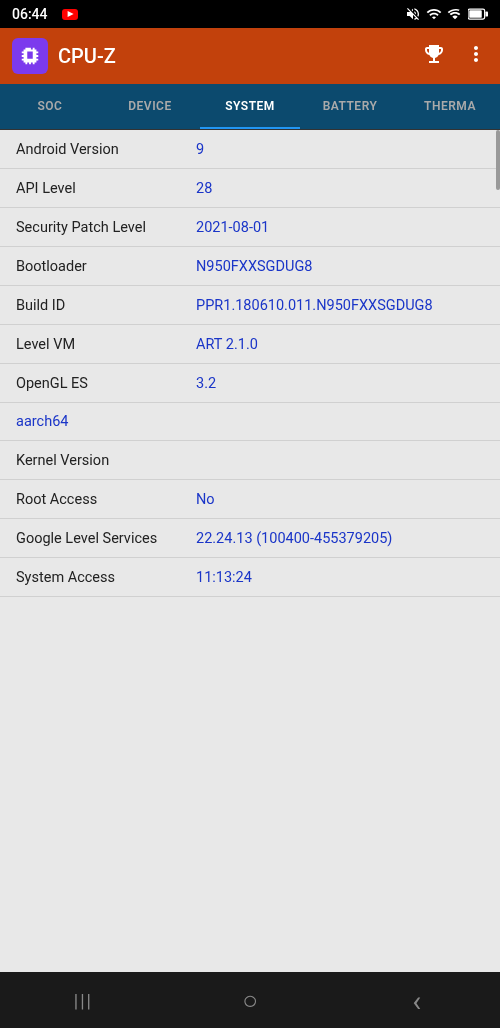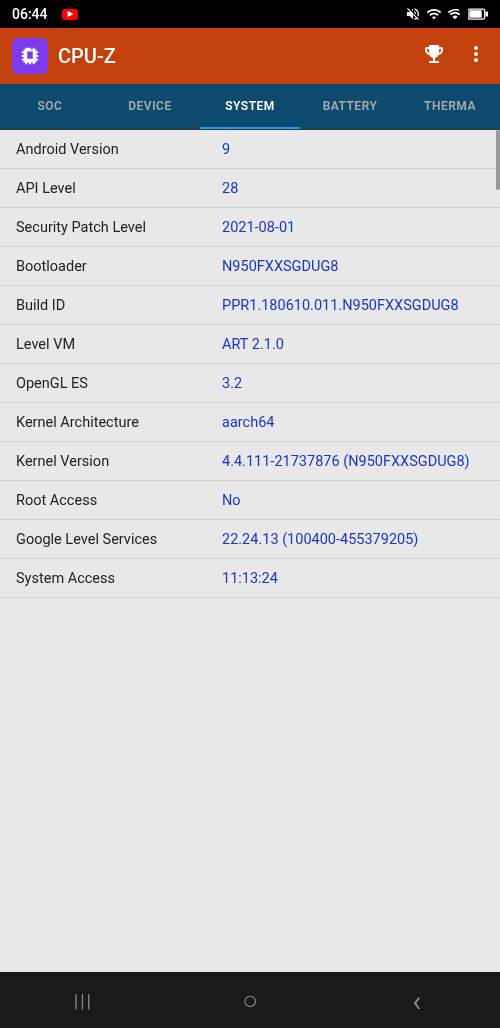--- a/index.html
+++ b/index.html
@@ -106,21 +106,20 @@
     
     .info-table {
       width: 100%;
     }
     .info-row {
       display: flex;
       align-items: flex-end;
       border-bottom: 1px solid #d0d0d0;
       padding: 10px 16px;
       background: #e8e8e8;
-      gap: 26px;
     }
     .info-row:nth-child(odd) {
       background: #e8e8e8;
     }
     .info-label {
       flex: 0 0 180px;
       color: #222;
       font-size: 14.5px;
       padding-right: 8px;
       padding-top: 1px;
@@ -283,26 +282,24 @@
       </div>
       <div class="info-row">
         <div class="info-label">Level VM</div>
         <div class="info-value">ART 2.1.0</div>
       </div>
       <div class="info-row">
         <div class="info-label">OpenGL ES</div>
         <div class="info-value">3.2</div>
       </div>
       <div class="info-row">
-        <div class="info-label">Kernel Architecture</div>
         <div class="info-value">aarch64</div>
       </div>
       <div class="info-row">
         <div class="info-label">Kernel Version</div>
-        <div class="info-value">4.4.111-21737876 (N950FXXSGDUG8)</div>
       </div>
       <div class="info-row">
         <div class="info-label">Root Access</div>
         <div class="info-value">No</div>
       </div>
       <div class="info-row">
         <div class="info-label">Google Level Services</div>
         <div class="info-value">22.24.13 (100400-455379205)</div>
       </div>
       <div class="info-row">

